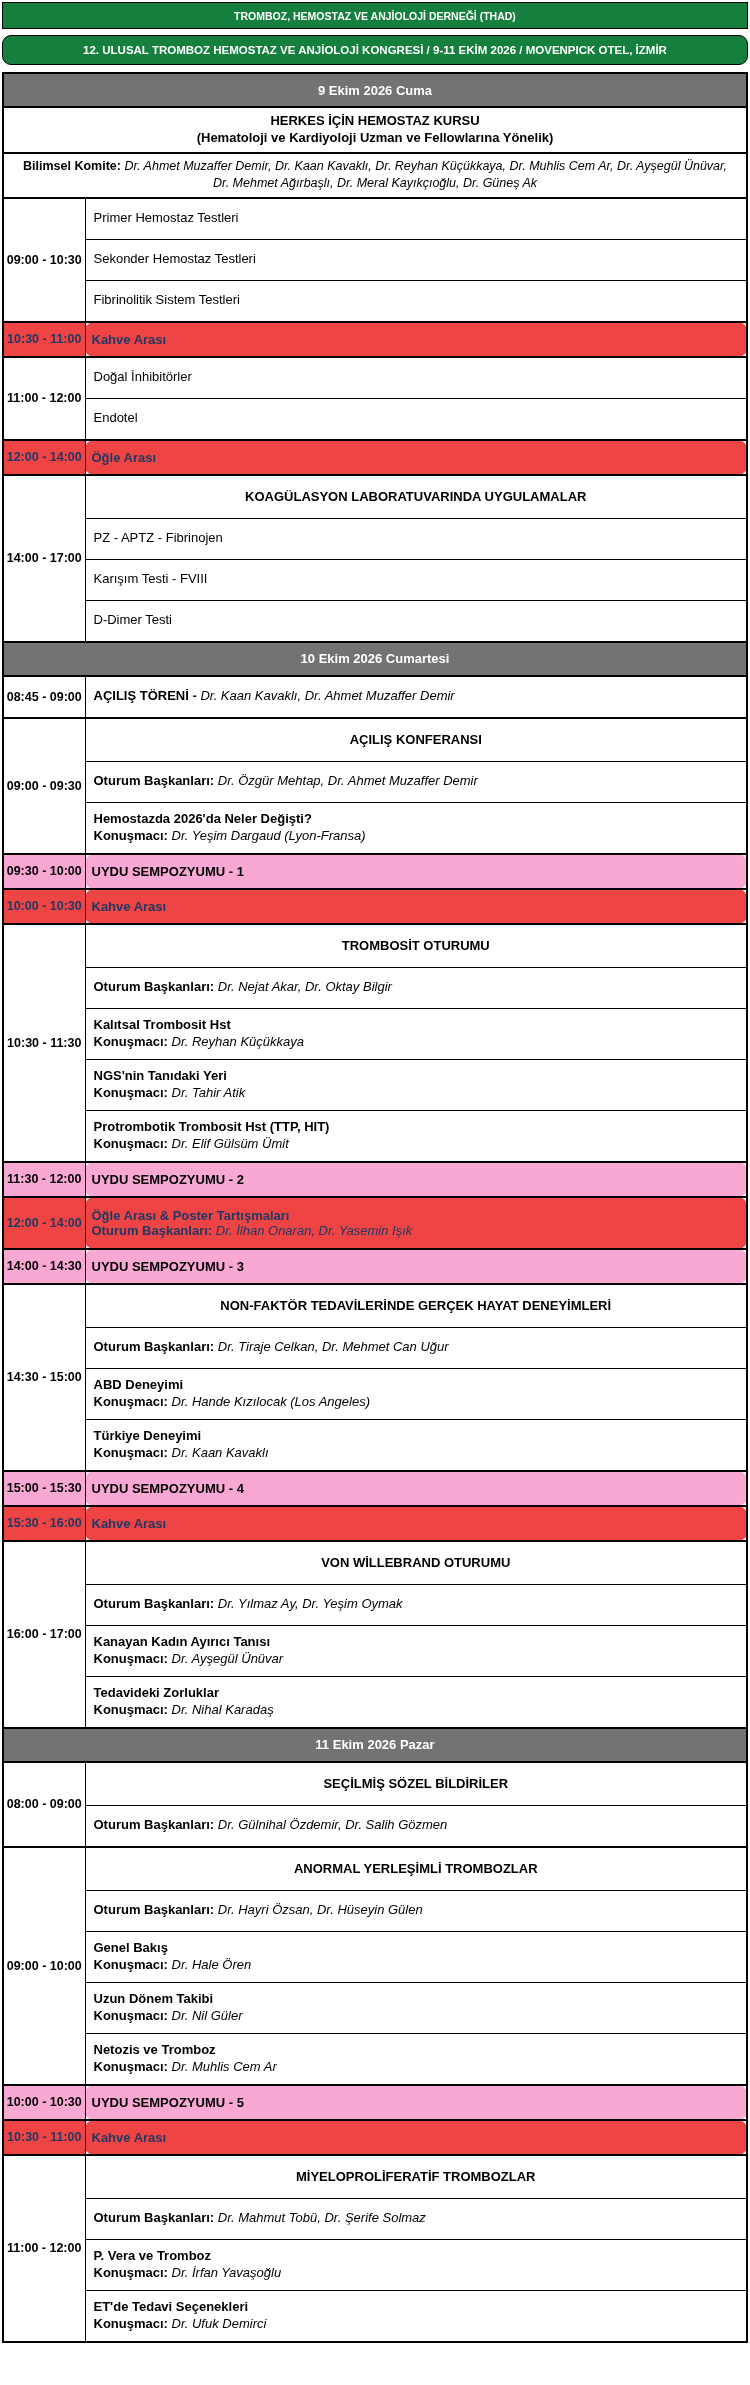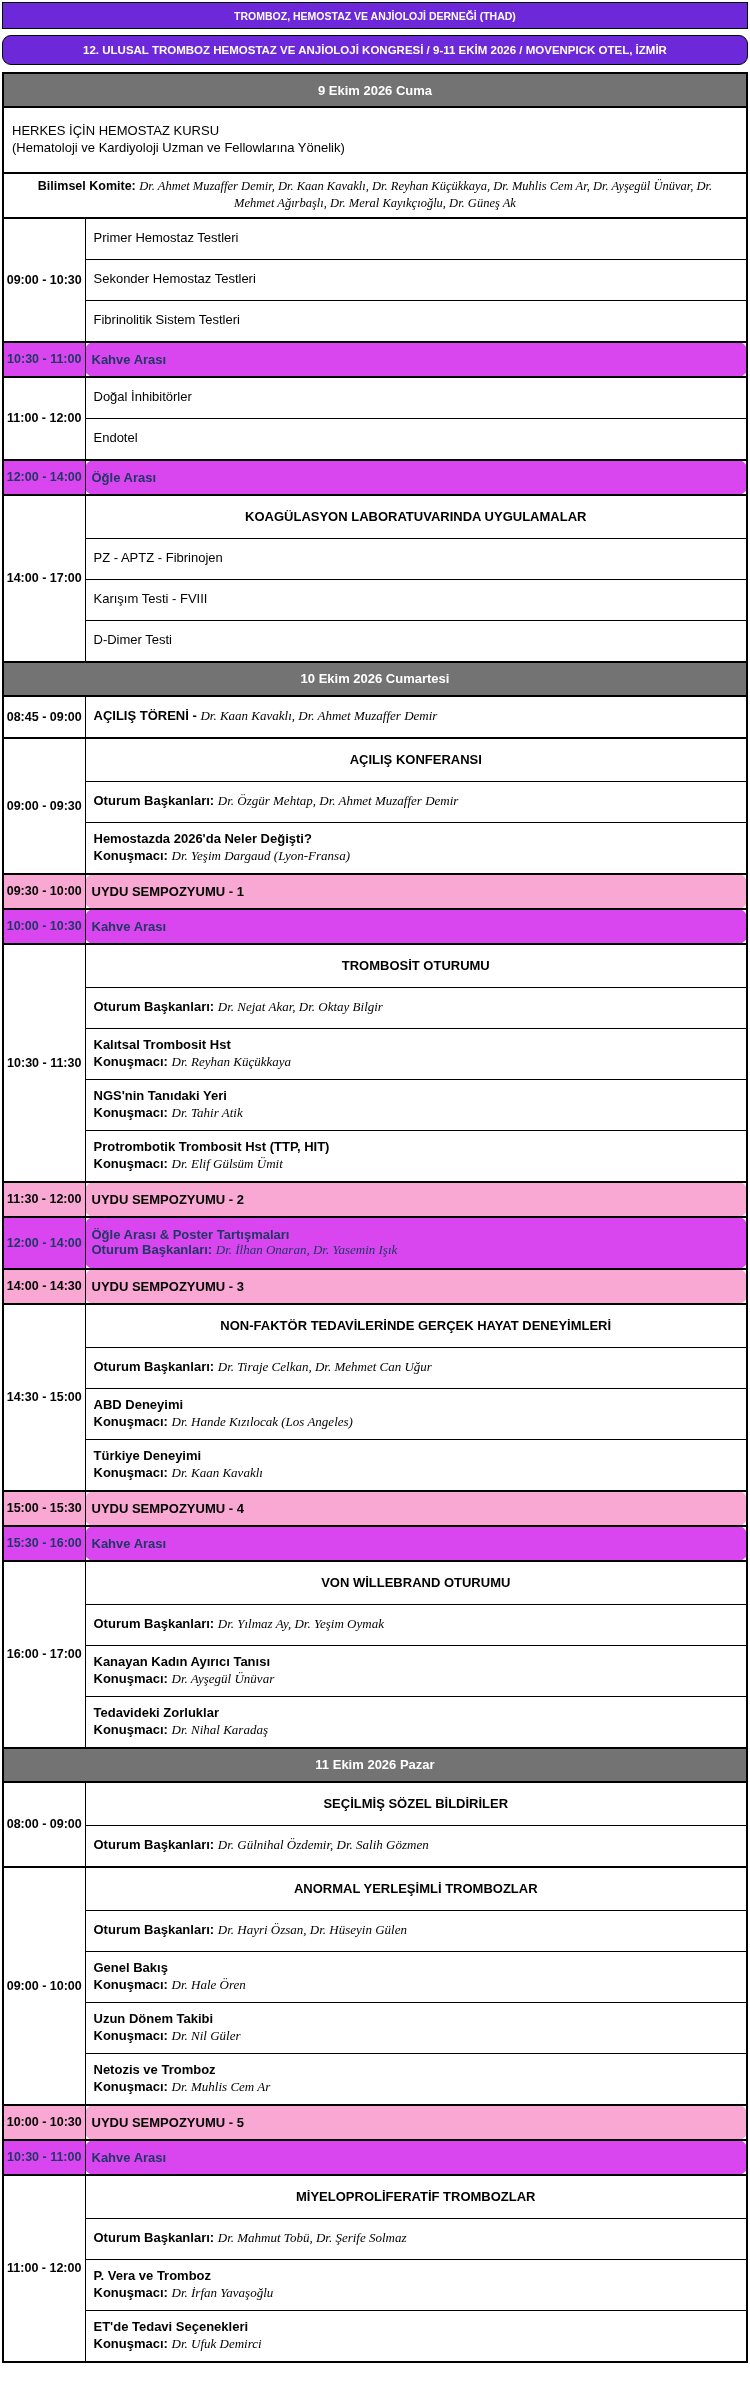--- a/index.html
+++ b/index.html
@@ -1,51 +1,51 @@
 <!DOCTYPE html>
 <html><head>
 <meta charset="utf-8">
 <style>
   html,body{margin:0;padding:0;background:#ffffff;}
   body{font-family:"Liberation Sans", sans-serif;color:#000;}
   .page{width:750px;box-sizing:border-box;padding:2px;}
 
   
-  .topbar{background:#6d28d9;border:1px solid #000;color:#fff;font-weight:bold;
+  .topbar{background:#15803d;border:1px solid #000;color:#fff;font-weight:bold;
           text-align:center;display:flex;align-items:center;justify-content:center;}
   .topbar1{height:25px;font-size:10.5px;margin-bottom:6px;}
   .topbar2{height:28px;font-size:11.5px;margin-bottom:7px;border-radius:9px;}
 
   
   table.program{border-collapse:collapse;width:746px;table-layout:fixed;border:2px solid #000;}
   td{border:1px solid #000;font-size:13px;vertical-align:middle;padding:2px 6px;
      overflow:hidden;}
   .time-col{width:82px;}
   .time-cell{text-align:center;font-weight:bold;font-size:12.5px;padding:2px 1px;}
 
   tr.g-start td{border-top:2px solid #000;}
 
   .day-cell{background:#737373;color:#fff;font-weight:bold;text-align:center;
             height:28px;font-size:13px;}
-  .banner-cell{font-weight:normal;padding:15px 8px;line-height:1.3;}
+  .banner-cell{text-align:center;font-weight:bold;padding:5px 8px;line-height:1.3;}
   .committee-cell{text-align:center;padding:4px 14px;line-height:1.4;font-size:12.5px;}
 
   .heading-cell{text-align:center;font-weight:bold;height:42px;padding:0 10px;}
   .item-cell{height:34px;padding:3px 8px;line-height:1.3;}
   .talk-cell{height:44px;}
   .title-line{font-weight:bold;}
   .label{font-weight:bold;}
-  .names{font-style:italic;font-family:Liberation Serif, serif;}
+  .names{font-style:italic;}
 
   tr.r-break td{height:29px;}
   tr.r-break.two td{height:46px;}
   .break-cell{font-weight:bold;border-radius:9px;}
   .break-label-line{font-weight:bold;}
   .chairs-center{font-weight:normal;}
-  tr.st-yellow td{background:#d946ef;color:#1F3864;}
+  tr.st-yellow td{background:#ef4444;color:#1F3864;}
   tr.st-blue td{background:#f9a8d4;color:#000;}
 </style>
 </head>
 <body>
 
 <div class="page">
   <div class="topbar topbar1">TROMBOZ, HEMOSTAZ VE ANJİOLOJİ DERNEĞİ (THAD)</div>
   <div class="topbar topbar2">12. ULUSAL TROMBOZ HEMOSTAZ VE ANJİOLOJİ KONGRESİ / 9-11 EKİM 2026 / MOVENPICK OTEL, İZMİR</div>
 
   <table class="program">

